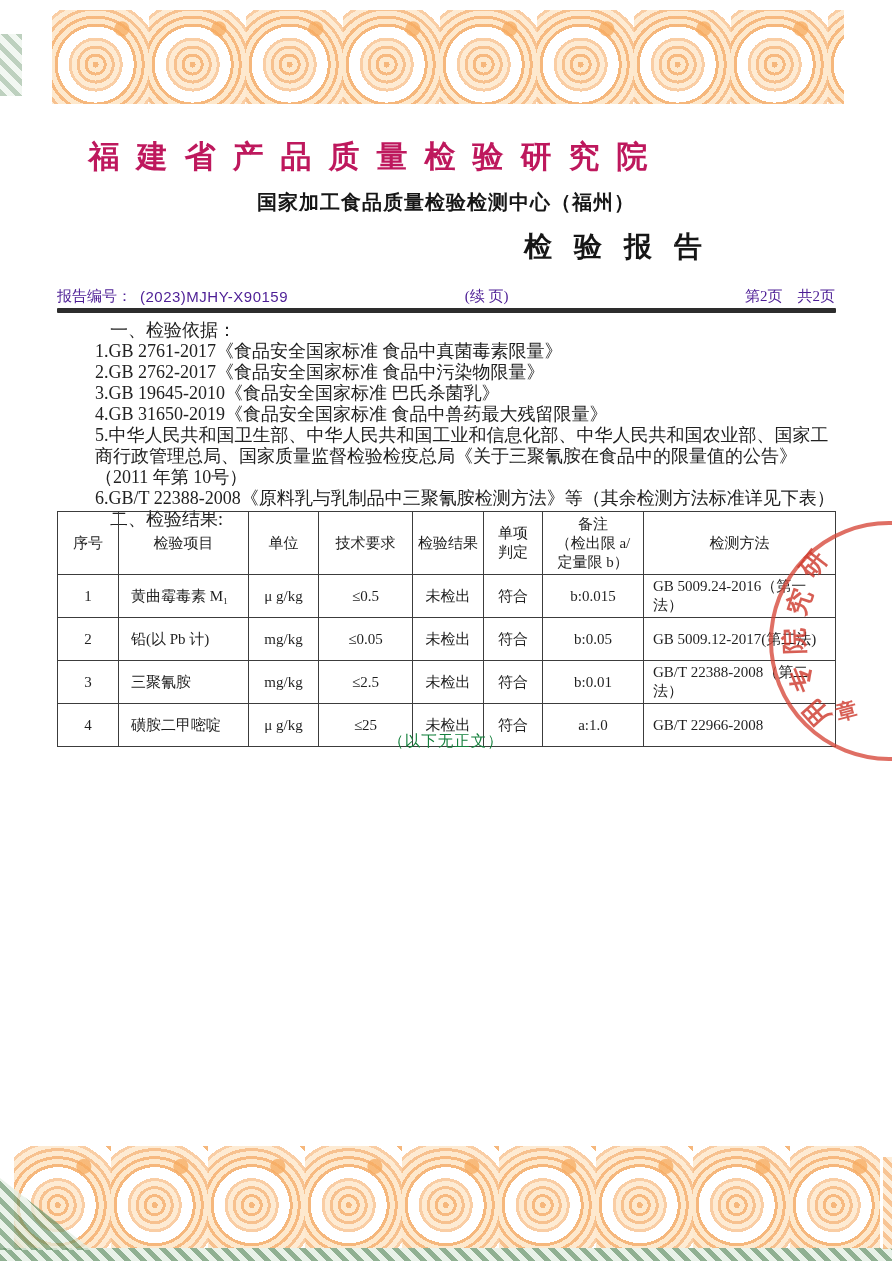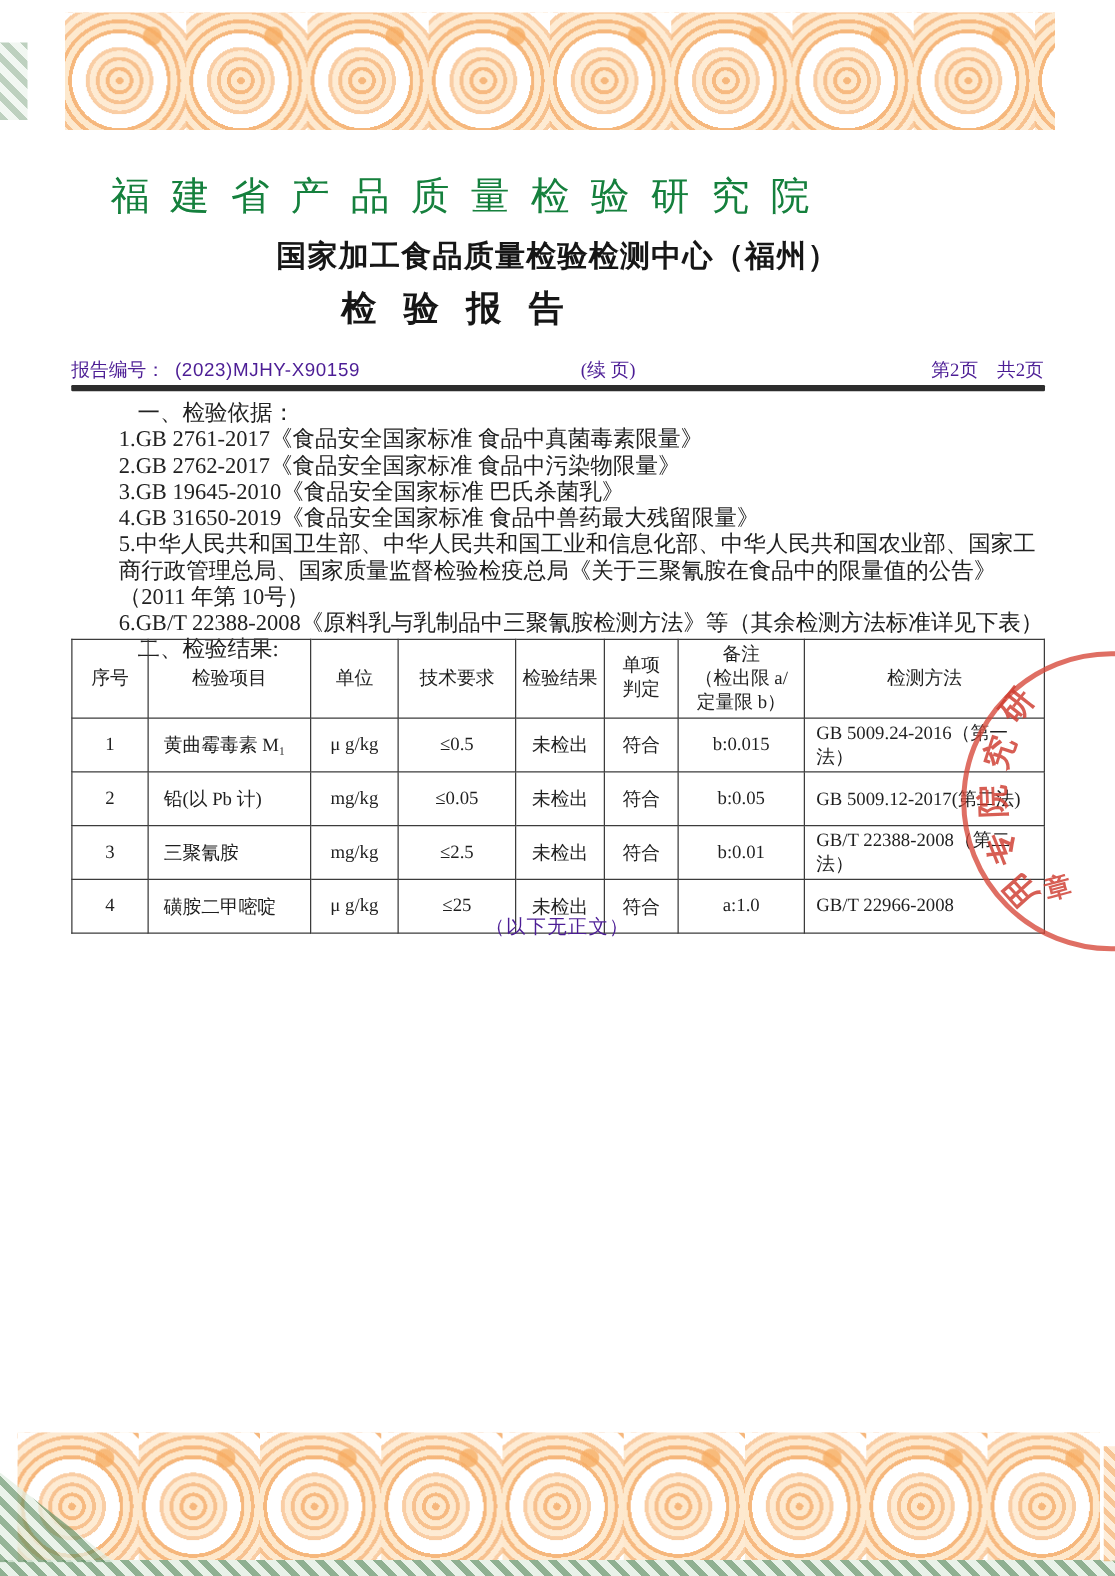--- a/index.html
+++ b/index.html
@@ -29,29 +29,29 @@
   #green-strip{position:absolute; left:0; bottom:0; width:892px; height:13px; opacity:.85;}
   #green-corner-bl{position:absolute; left:0; bottom:11px; width:92px; height:72px;
     clip-path:polygon(0 100%,0 0,100% 100%); opacity:.8;}
   #green-corner-tl{position:absolute; left:0; top:34px; width:22px; height:62px; opacity:.5;}
   #orange-sliver-br{position:absolute; right:0; bottom:12px; width:9px; height:92px; opacity:.7;
     background-image:repeating-linear-gradient(45deg, rgba(242,150,64,.8) 0 4px, rgba(253,226,192,.85) 4px 9px);}
   
   .doc-title{
     position:absolute; left:0; top:136px; width:736px; text-align:center;
     font-family:"Liberation Sans","DejaVu Sans",sans-serif;
-    font-size:31px; font-weight:normal; letter-spacing:17px; text-indent:17px; color:#15803d;
+    font-size:31px; font-weight:bold; letter-spacing:17px; text-indent:17px; color:#be185d;
   }
   .doc-subtitle{
     position:absolute; left:0; top:189px; width:892px; text-align:center;
     font-family:"Liberation Sans","DejaVu Sans",sans-serif;
-    font-size:24px; font-weight:bold; letter-spacing:1px; color:#161616;
+    font-size:20px; font-weight:bold; letter-spacing:1px; color:#161616;
   }
   .doc-report-title{
-    position:absolute; left:0; top:228px; width:724px; text-align:center;
+    position:absolute; left:0; top:228px; width:724px; text-align:right;
     font-family:"Liberation Sans","DejaVu Sans",sans-serif;
     font-size:28px; font-weight:bold; letter-spacing:22px; text-indent:22px; color:#161616;
   }
   #meta-row{
     position:absolute; left:57px; top:285px; width:778px; height:22px;
     display:flex; align-items:center; font-size:15px; color:#4c1d95;
   }
   #meta-left{flex:0 0 auto;}
   #report-no{font-family:Liberation Sans, sans-serif; margin-left:8px; letter-spacing:.5px;}
   #meta-center{flex:1 1 auto; text-align:center; padding-right:60px;}
@@ -72,21 +72,21 @@
   #results-table th, #results-table td{
     border:1.6px solid #3c3c3c; padding:2px 4px; text-align:center;
     overflow:hidden; background:transparent;
   }
   #results-table thead th{height:58px; font-weight:normal; white-space:pre-line; line-height:19px;}
   #results-table tbody td{height:38px;}
   #results-table td.col-item{text-align:left; padding-left:12px;}
   #results-table td.col-method{text-align:left; padding-left:9px;}
   #footer-note{
     position:absolute; left:0; top:731px; width:892px; text-align:center;
-    font-size:15.5px; color:#4c1d95; letter-spacing:1px;
+    font-size:15.5px; color:#15803d; letter-spacing:1px;
   }
   
   #stamp{position:absolute; left:0; top:0; width:892px; height:1261px; pointer-events:none;}
   #stamp-circle{
     position:absolute; left:769px; top:521px; width:232px; height:232px;
     border:4px solid rgba(214,70,56,.78); border-radius:50%;
   }
   .stamp-char{
     position:absolute; font-family:"Liberation Sans","DejaVu Sans",sans-serif;
     font-weight:bold; color:rgba(206,58,46,.82); font-size:26px; line-height:1;

